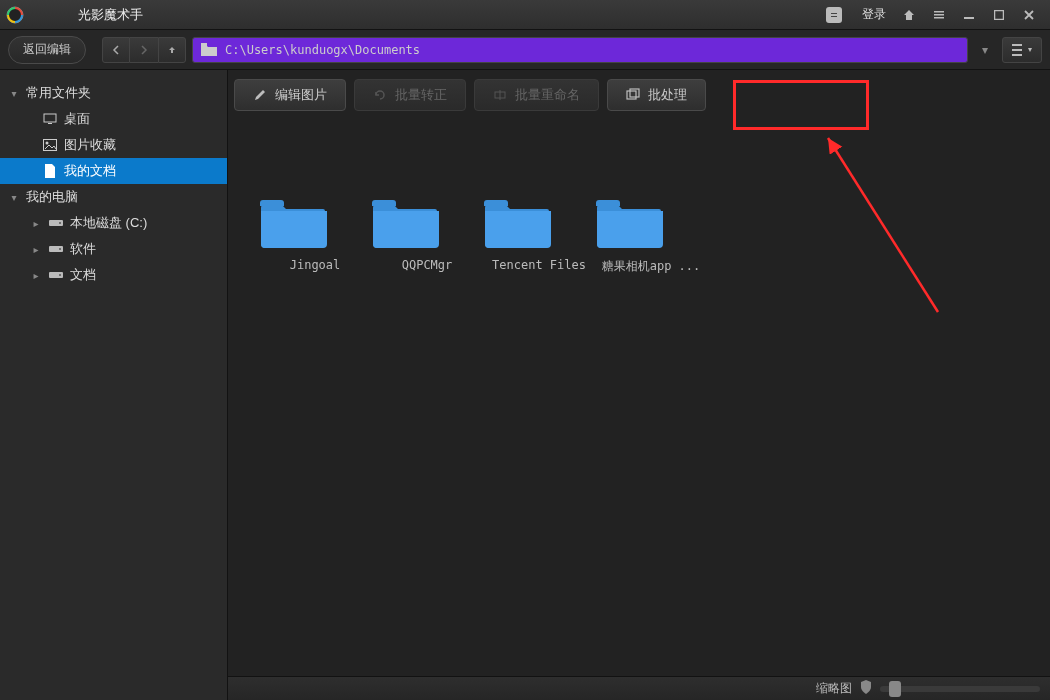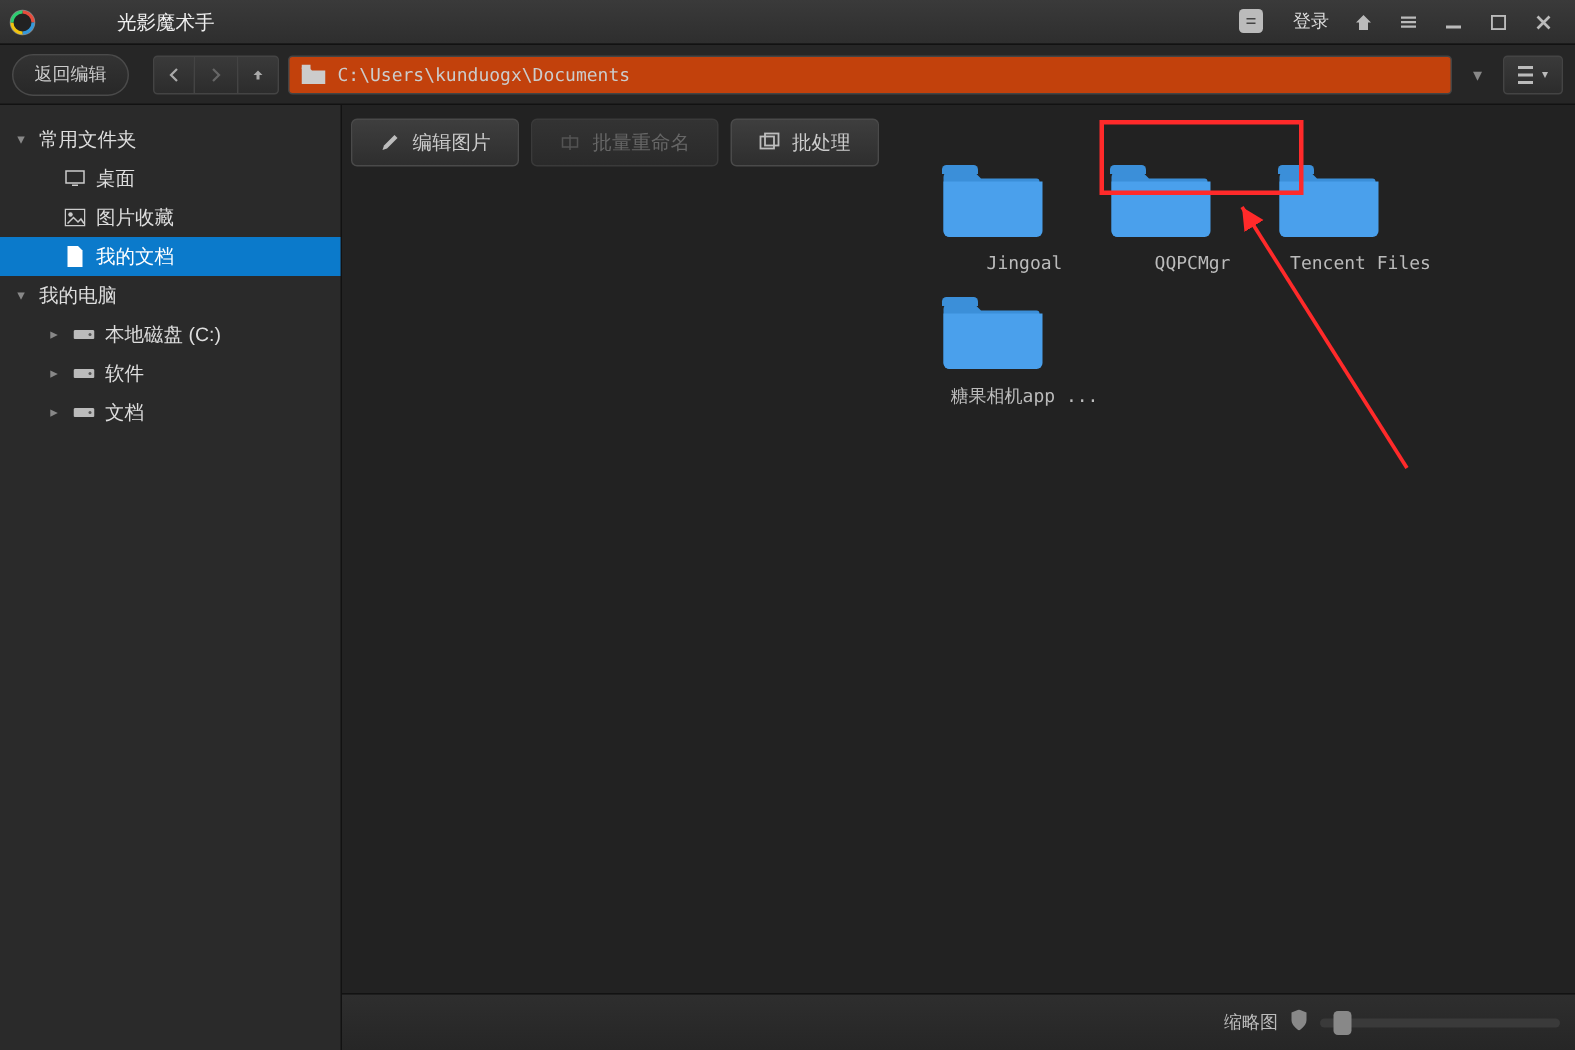--- a/index.html
+++ b/index.html
@@ -3,71 +3,71 @@
 <meta charset="utf-8">
 <style>
 * { margin: 0; padding: 0; box-sizing: border-box; font-family: "Microsoft YaHei", "SimSun", sans-serif; }
 body { background: #1a1a1a; width: 1050px; height: 700px; overflow: hidden; color: #ccc; font-size: 12px; }
 
 
 .titlebar { height: 30px; background: linear-gradient(#3a3a3a, #2e2e2e); display: flex; align-items: center; padding: 0 6px; border-bottom: 1px solid #121212; }
 .app-icon { width: 18px; height: 18px; margin-right: 6px; }
 .app-title { flex: 0 0 auto; font-size: 13px; color: #eee; margin-left: 48px; }
 .title-spacer { flex: 1; }
-.login-btn { display: flex; align-items: flex-start; gap: 20px; padding: 2px 8px; cursor: pointer; color: #ddd; }
+.login-btn { display: flex; align-items: flex-end; gap: 20px; padding: 2px 8px; cursor: pointer; color: #ddd; }
 .login-icon { width: 16px; height: 16px; background: #bbb; border-radius: 3px; display: flex; align-items: center; justify-content: center; }
 .win-btn { width: 30px; height: 22px; display: flex; align-items: center; justify-content: center; cursor: pointer; color: #bbb; }
 
 
 .navbar { height: 40px; background: #262626; display: flex; align-items: center; padding: 0 8px; gap: 6px; border-bottom: 1px solid #121212; }
 .back-edit { height: 28px; padding: 0 14px; border: 1px solid #4a4a4a; border-radius: 14px; background: linear-gradient(#333, #282828); color: #ccc; display: flex; align-items: center; cursor: pointer; font-size: 12px; }
 .nav-arrow { width: 28px; height: 26px; background: linear-gradient(#3a3a3a,#2c2c2c); border: 1px solid #444; display: flex; align-items: center; justify-content: center; cursor: pointer; color: #999; }
 .nav-arrow:first-of-type { border-radius: 3px 0 0 3px; }
 .nav-arrow.mid { border-left: none; border-right: none; }
 .nav-arrow:last-of-type { border-radius: 0 3px 3px 0; }
-.path-box { flex: 1; height: 26px; background: #c2410c; border: 1px solid #444; border-radius: 3px; display: flex; align-items: center; padding: 0 8px; gap: 8px; }
+.path-box { flex: 1; height: 26px; background: #6d28d9; border: 1px solid #444; border-radius: 3px; display: flex; align-items: center; padding: 0 8px; gap: 8px; }
 .path-box svg { flex: 0 0 auto; }
 .path-text { color: #ccc; font-size: 12px; font-family: "SimSun", monospace; }
 .path-drop { width: 22px; text-align: center; color: #888; cursor: pointer; }
 .view-btn { width: 40px; height: 26px; background: linear-gradient(#3a3a3a,#2c2c2c); border: 1px solid #444; border-radius: 3px; display: flex; align-items: center; justify-content: center; gap: 2px; cursor: pointer; color: #bbb; }
 
 
 .main { display: flex; height: calc(700px - 30px - 40px); }
 
 
 .sidebar { width: 228px; background: #2a2a2a; border-right: 1px solid #121212; padding-top: 10px; }
 .tree-item { height: 26px; display: flex; align-items: center; padding-left: 8px; cursor: pointer; color: #ddd; font-size: 13px; gap: 6px; }
 .tree-item.selected { background: #0b7acb; color: #fff; }
 .tree-item .expand { width: 12px; text-align: center; font-size: 10px; color: #888; }
 .tree-item.level-1 { padding-left: 8px; }
 .tree-item.level-2 { padding-left: 42px; }
 .tree-icon { width: 16px; height: 14px; display: inline-flex; align-items: center; justify-content: center; }
 
 
-.content { flex: 1; background: #222; position: relative; display: flex; flex-direction: row; }
+.content { flex: 1; background: #222; position: relative; display: flex; flex-direction: column; gap: 40px; }
 
 
 .toolbar { height: 50px; display: flex; align-items: center; padding: 0 10px 0 6px; gap: 8px; }
 .tool-btn { height: 32px; padding: 0 18px; background: linear-gradient(#3e3e3e,#2e2e2e); border: 1px solid #4a4a4a; border-radius: 4px; display: flex; align-items: center; gap: 8px; color: #ccc; font-size: 13px; cursor: pointer; }
 .tool-btn.disabled { color: #666; border-color: #3a3a3a; background: linear-gradient(#333,#2a2a2a); }
 .tool-btn svg { opacity: .9; }
 .tool-btn.disabled svg { opacity: .35; }
 
 
 .highlight-box { position: absolute; border: 3px solid #ff2a2a; pointer-events: none; }
 .arrow-line { position: absolute; pointer-events: none; }
 
 
 .grid { flex: 1; padding: 30px 10px 0 10px; display: flex; flex-wrap: wrap; align-content: flex-start; gap: 0; }
 .folder-item { width: 112px; display: flex; flex-direction: column; align-items: center; gap: 8px; cursor: pointer; padding: 6px 0; }
 .folder-icon { width: 70px; height: 54px; }
 .folder-label { color: #bbb; font-size: 12px; text-align: center; white-space: nowrap; overflow: hidden; text-overflow: ellipsis; max-width: 108px; font-family: "SimSun", monospace; margin-left: 42px; }
 
 
-.statusbar { height: 38px; background: linear-gradient(#2e2e2e,#262626); border-top: 1px solid #121212; display: flex; align-items: center; justify-content: flex-end; padding: 0 10px; gap: 8px; color: #bbb; font-size: 12px; position: absolute; bottom: 0; left: 0; right: 0; }
+.statusbar { height: 24px; background: linear-gradient(#2e2e2e,#262626); border-top: 1px solid #121212; display: flex; align-items: center; justify-content: flex-end; padding: 0 10px; gap: 8px; color: #bbb; font-size: 12px; position: absolute; bottom: 0; left: 0; right: 0; }
 .zoom-track { width: 160px; height: 6px; background: #3a3a3a; border-radius: 3px; position: relative; cursor: pointer; }
 .zoom-thumb { position: absolute; left: 9px; top: -5px; width: 12px; height: 16px; background: #888; border-radius: 3px; }
 
 </style>
 </head>
 <body>
 
 <div class="titlebar">
   <span class="app-icon">
     <svg viewBox="0 0 18 18">
@@ -227,20 +227,27 @@
     </div>
   </div>
 
   <div class="content">
     <div class="toolbar">
       <div class="tool-btn">
         <svg width="14" height="14" viewBox="0 0 14 14">
             <path d="M2 12 L3 9 L10 2 L12 4 L5 11 Z" fill="#ccc"></path>
           </svg>
         <span>编辑图片</span>
+      </div>
+      <div class="tool-btn disabled">
+        <svg width="14" height="14" viewBox="0 0 14 14">
+            <path d="M3 7 A4 4 0 1 1 7 11" fill="none" stroke="#999" stroke-width="1.5"></path>
+            <path d="M3 4 L3 7 L6 7" fill="none" stroke="#999" stroke-width="1.5"></path>
+          </svg>
+        <span>批量转正</span>
       </div>
       <div class="tool-btn disabled">
         <svg width="14" height="14" viewBox="0 0 14 14">
             <rect x="2" y="4" width="10" height="6" fill="none" stroke="#999"></rect>
             <path d="M7 2 V12" stroke="#999"></path>
           </svg>
         <span>批量重命名</span>
       </div>
       <div class="tool-btn">
         <svg width="14" height="14" viewBox="0 0 14 14">

